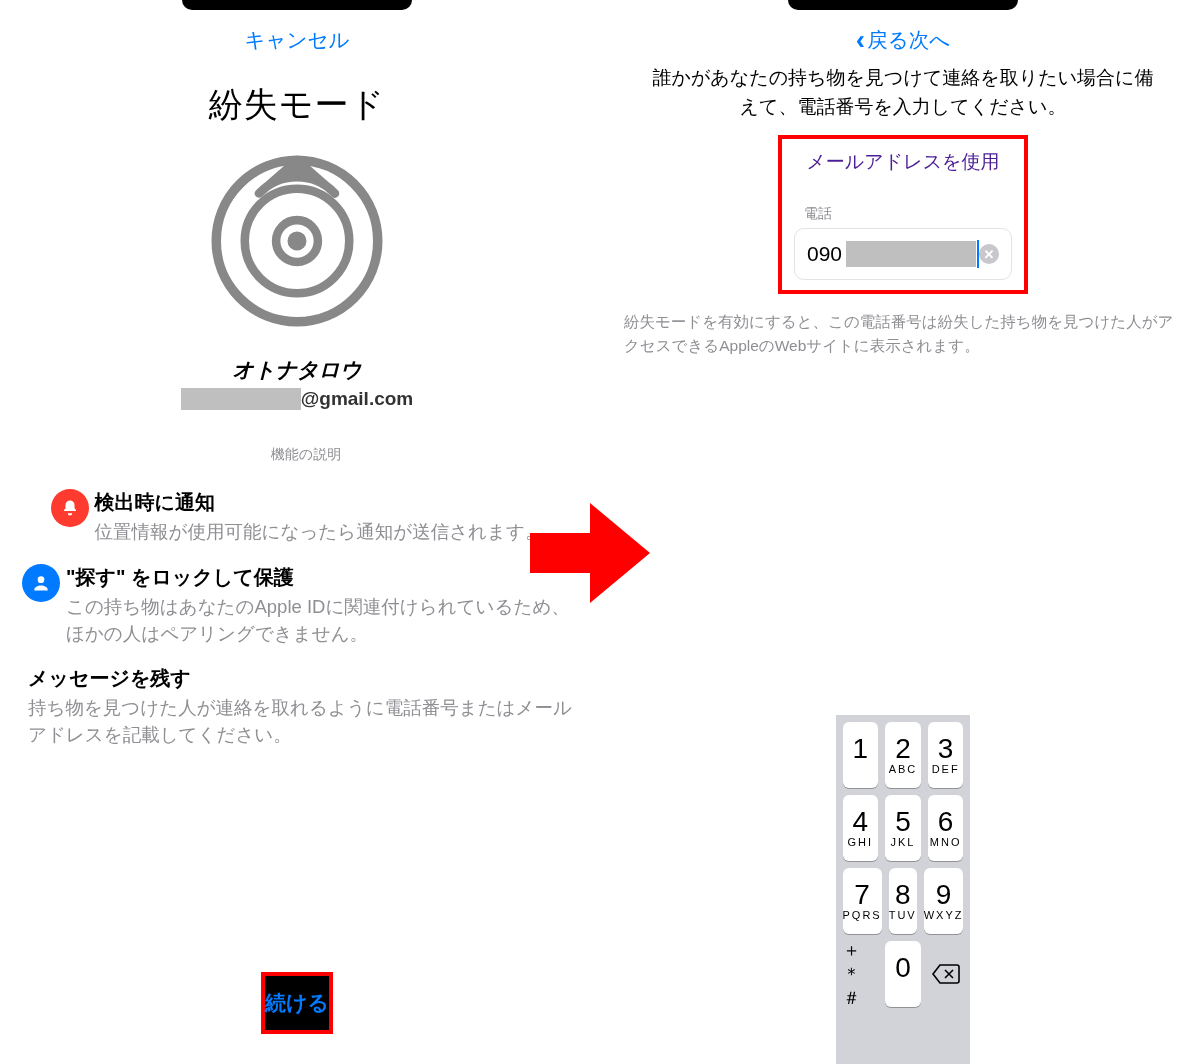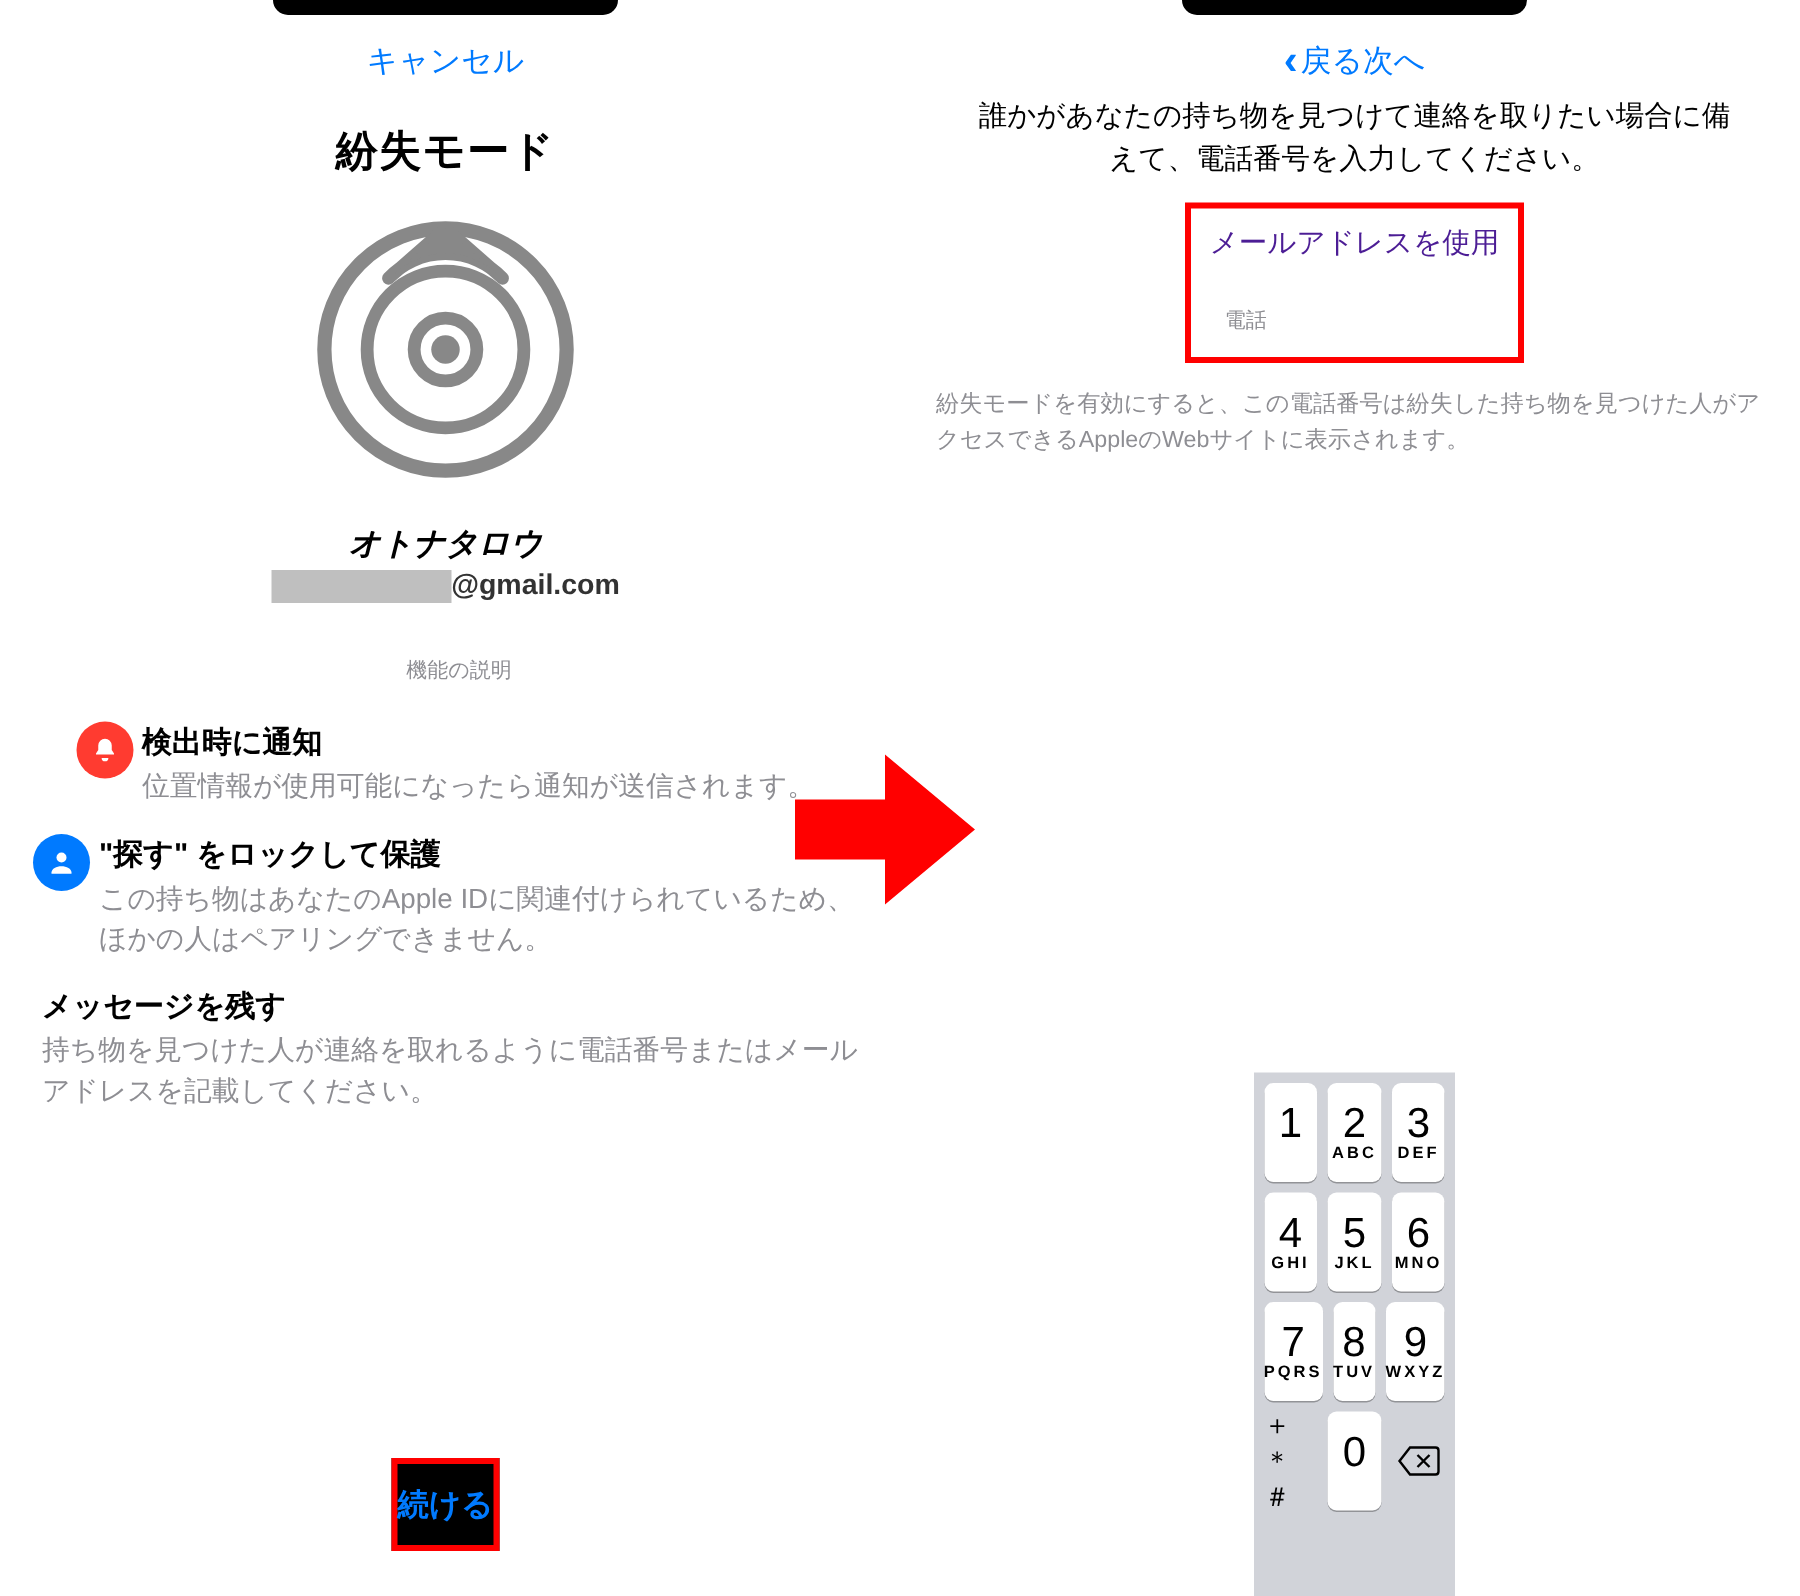--- a/index.html
+++ b/index.html
@@ -5,21 +5,21 @@
 * { margin: 0; padding: 0; box-sizing: border-box; font-family: -apple-system, BlinkMacSystemFont, "Hiragino Sans", sans-serif; }
 body { background: #fff; width: 1200px; height: 1064px; position: relative; overflow: hidden; }
 .container { display: flex; width: 100%; height: 100%; gap: 0; position: relative; }
 .phone { flex: 1; background: #fff; position: relative; display: flex; flex-direction: column; border-radius: 10px; overflow: hidden; align-items: center; }
 .phone-left { margin-right: 6px; }
 .phone-right { margin-left: 6px; }
 .notch { height: 10px; background: #000; border-radius: 0 0 18px 18px; width: 230px; margin: 0 auto; }
 .topbar { display: flex; justify-content: space-between; align-items: center; padding: 16px 24px 0 24px; }
 .topbar .link { color: #007aff; font-size: 20.5px; display: flex; align-items: center; }
 .chev { font-size: 28px; margin-right: 2px; line-height: 1; font-weight: 600; }
-.title { font-size: 28px; font-weight: 700; text-align: center; margin-top: 28px; letter-spacing: 1px; }
+.title { font-size: 34px; font-weight: 400; text-align: center; margin-top: 28px; letter-spacing: 1px; }
 .findmy-icon { width: 190px; height: 190px; margin: 18px auto 20px; display: block; }
 .acc-name { text-align: center; font-size: 21px; font-weight: 600; font-style: italic; }
 .acc-email { text-align: center; font-size: 19px; color: #333; margin-top: 4px; display: flex; justify-content: center; align-items: center; gap: 0; font-weight: bold; }
 .mask { display: inline-block; width: 120px; height: 22px; background: #bfbfbf; vertical-align: middle; }
 .section-label { font-size: 14px; color: #8e8e93; margin: 36px 0 0 18px; }
 .hr { height: 1px; background: #d8d8d8; margin: 6px 10px 0 10px; }
 .feature { display: flex; padding: 18px 22px 0 22px; gap: 6px; }
 .ficon { width: 38px; height: 38px; border-radius: 50%; flex-shrink: 0; display: flex; align-items: center; justify-content: center; color: #fff; font-size: 18px; }
 .ficon.bell { background: #ff3b30; }
 .ficon.user { background: #007aff; }
@@ -35,21 +35,21 @@
 .input-field { display: flex; align-items: center; background: #fff; border: 1px solid #e3e3e3; border-radius: 10px; height: 52px; padding: 0 12px; }
 .input-val { font-size: 21px; }
 .input-mask { width: 130px; height: 26px; background: #bfbfbf; margin-left: 4px; }
 .cursor { width: 2px; height: 28px; background: #007aff; margin-left: 1px; }
 .clear-btn { margin-left: auto; width: 20px; height: 20px; border-radius: 50%; background: #c7c7cc; display: flex; align-items: center; justify-content: center; color: #fff; font-size: 13px; font-weight: bold; }
 .note { font-size: 15.5px; color: #8e8e93; margin: 16px 18px 0; line-height: 1.55; }
 .keypad { background: #d1d3d9; margin-top: auto; padding: 7px 7px 50px 7px; }
 .keyrow { display: flex; gap: 7px; margin-bottom: 7px; }
 .key { flex: 1; background: #fff; border-radius: 6px; height: 66px; display: flex; flex-direction: column; align-items: center; justify-content: center; box-shadow: 0 1px 0 rgba(0,0,0,0.3); }
 .key .num { font-size: 28px; line-height: 1; }
-.key .sub { font-size: 11px; letter-spacing: 2px; color: #000; margin-top: 0; font-weight: 700; }
+.key .sub { font-size: 11px; letter-spacing: 2px; color: #000; margin-top: 0; font-weight: 400; }
 .key .sub.empty { height: 13px; }
 .key.fn { background: transparent; box-shadow: none; color: #000; font-size: 18px; }
 .key.del { background: transparent; box-shadow: none; display: flex; align-items: center; justify-content: center; }
 .arrow { position: absolute; left: 49.2%; top: 498px; transform: translateX(-50%); z-index: 10; }
 </style>
 </head>
 <body>
 
 <div class="container">
 
@@ -125,20 +125,26 @@
           <span class="chev">‹</span>
           <span>戻る</span>
         </span>
       <span class="link">次へ</span>
     </div>
     <div class="subtitle">誰かがあなたの持ち物を見つけて連絡を取りたい場合に備えて、電話番号を入力してください。</div>
 
     <div class="highlight-box">
       <div class="use-email">メールアドレスを使用</div>
       <div class="input-label">電話</div>
+      <div class="input-field">
+        <span class="input-val">090</span>
+        <span class="input-mask"></span>
+        <span class="cursor"></span>
+        <span class="clear-btn">✕</span>
+      </div>
     </div>
 
     <div class="note">紛失モードを有効にすると、この電話番号は紛失した持ち物を見つけた人がアクセスできるAppleのWebサイトに表示されます。</div>
 
     <div class="keypad">
       <div class="keyrow">
         <div class="key">
             <span class="num">1</span>
             <span class="sub empty"></span>
           </div>

